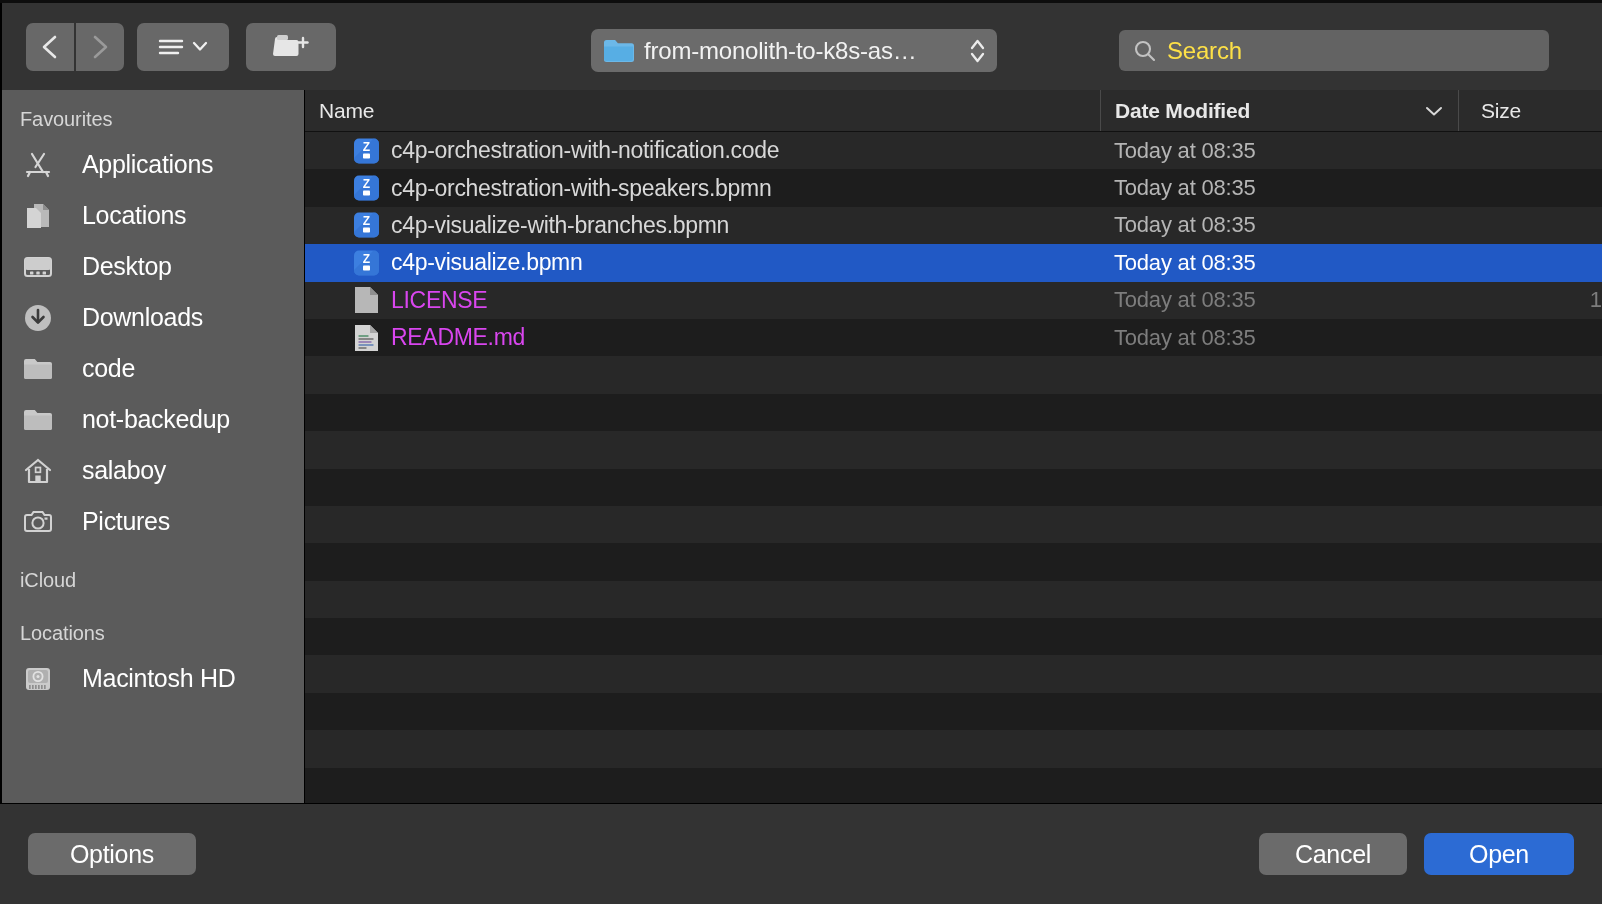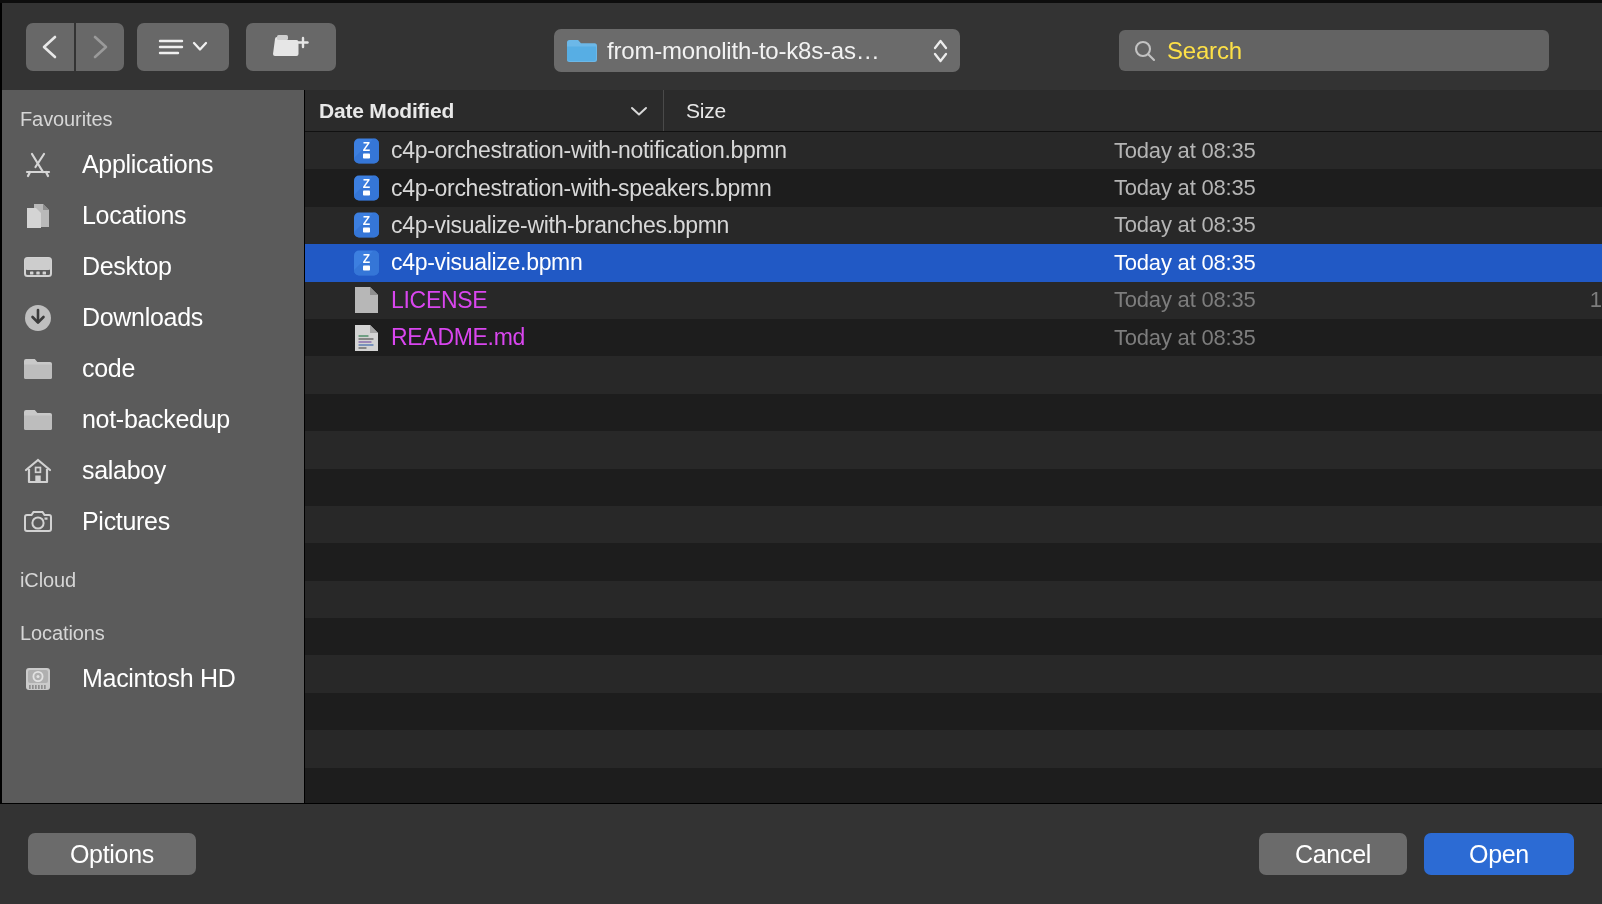--- a/index.html
+++ b/index.html
@@ -38,21 +38,21 @@
   .pillbtn {
     height: 48px; background: #686868; border-radius: 7px;
     display: flex; align-items: center; justify-content: center;
     cursor: default;
   }
   .viewbtn { width: 92px; margin-left: 13px; gap: 8px; }
   .newfolderbtn { width: 90px; margin-left: 17px; }
 
   
   .pathpop {
-    position: absolute; left: 552px; top: 26px;
+    position: absolute; left: 589px; top: 26px;
     width: 406px; height: 43px;
     background: #6b6b6b; border-radius: 7px;
     display: flex; align-items: center; padding: 0 10px 0 12px;
     cursor: default;
   }
   .pathpop .label {
     flex: 1; color: #f2f2f2; font-size: 24px; letter-spacing: -0.2px;
     white-space: nowrap; overflow: hidden; margin-left: 10px;
   }
 
@@ -334,20 +334,23 @@
               </g>
           </svg>
         </span>
         <span class="txt">Macintosh HD</span>
       </div>
     </div>
 
     <div class="listarea">
 
       <div class="colhead">
+        <div class="col col-name">
+          <span>Name</span>
+        </div>
         <div class="col col-date">
           <span>Date Modified</span>
           <svg width="20" height="12" viewBox="0 0 20 12">
             <polyline points="3,3 10,9.5 17,3" fill="none" stroke="#d8d8d8" stroke-width="2" stroke-linecap="round" stroke-linejoin="round"></polyline>
           </svg>
         </div>
         <div class="col col-size">
           <span>Size</span>
         </div>
       </div>
@@ -356,21 +359,21 @@
           <div class="row odd">
             <div class="cell-name">
               <span class="ficon">
                 <svg width="27" height="28" viewBox="0 0 27 28">
                   <rect x="1" y="1.5" width="25" height="25" rx="5" fill="#3c7fe0"></rect>
                   <path d="M1 21 L20.5 1.5 h0.5 a5 5 0 0 1 5 5 v15 a5 5 0 0 1 -5 5 h-15 a5 5 0 0 1 -5 -5 z" fill="#2f6fd0" opacity="0.55"></path>
                   <text x="13.5" y="14" font-family="Liberation Sans, sans-serif" font-size="12" font-weight="bold" fill="#ffffff" text-anchor="middle">Z</text>
                   <rect x="10" y="16.5" width="7" height="5" rx="0.8" fill="#ffffff"></rect>
                 </svg>
               </span>
-              <span class="fname">c4p-orchestration-with-notification.bpmn</span>
+              <span class="fname">c4p-orchestration-with-notification.code</span>
             </div>
             <div class="cell-date">Today at 08:35</div>
             <div class="cell-size"></div>
           </div>
           <div class="row even">
             <div class="cell-name">
               <span class="ficon">
                 <svg width="27" height="28" viewBox="0 0 27 28">
                   <rect x="1" y="1.5" width="25" height="25" rx="5" fill="#3c7fe0"></rect>
                   <path d="M1 21 L20.5 1.5 h0.5 a5 5 0 0 1 5 5 v15 a5 5 0 0 1 -5 5 h-15 a5 5 0 0 1 -5 -5 z" fill="#2f6fd0" opacity="0.55"></path>

